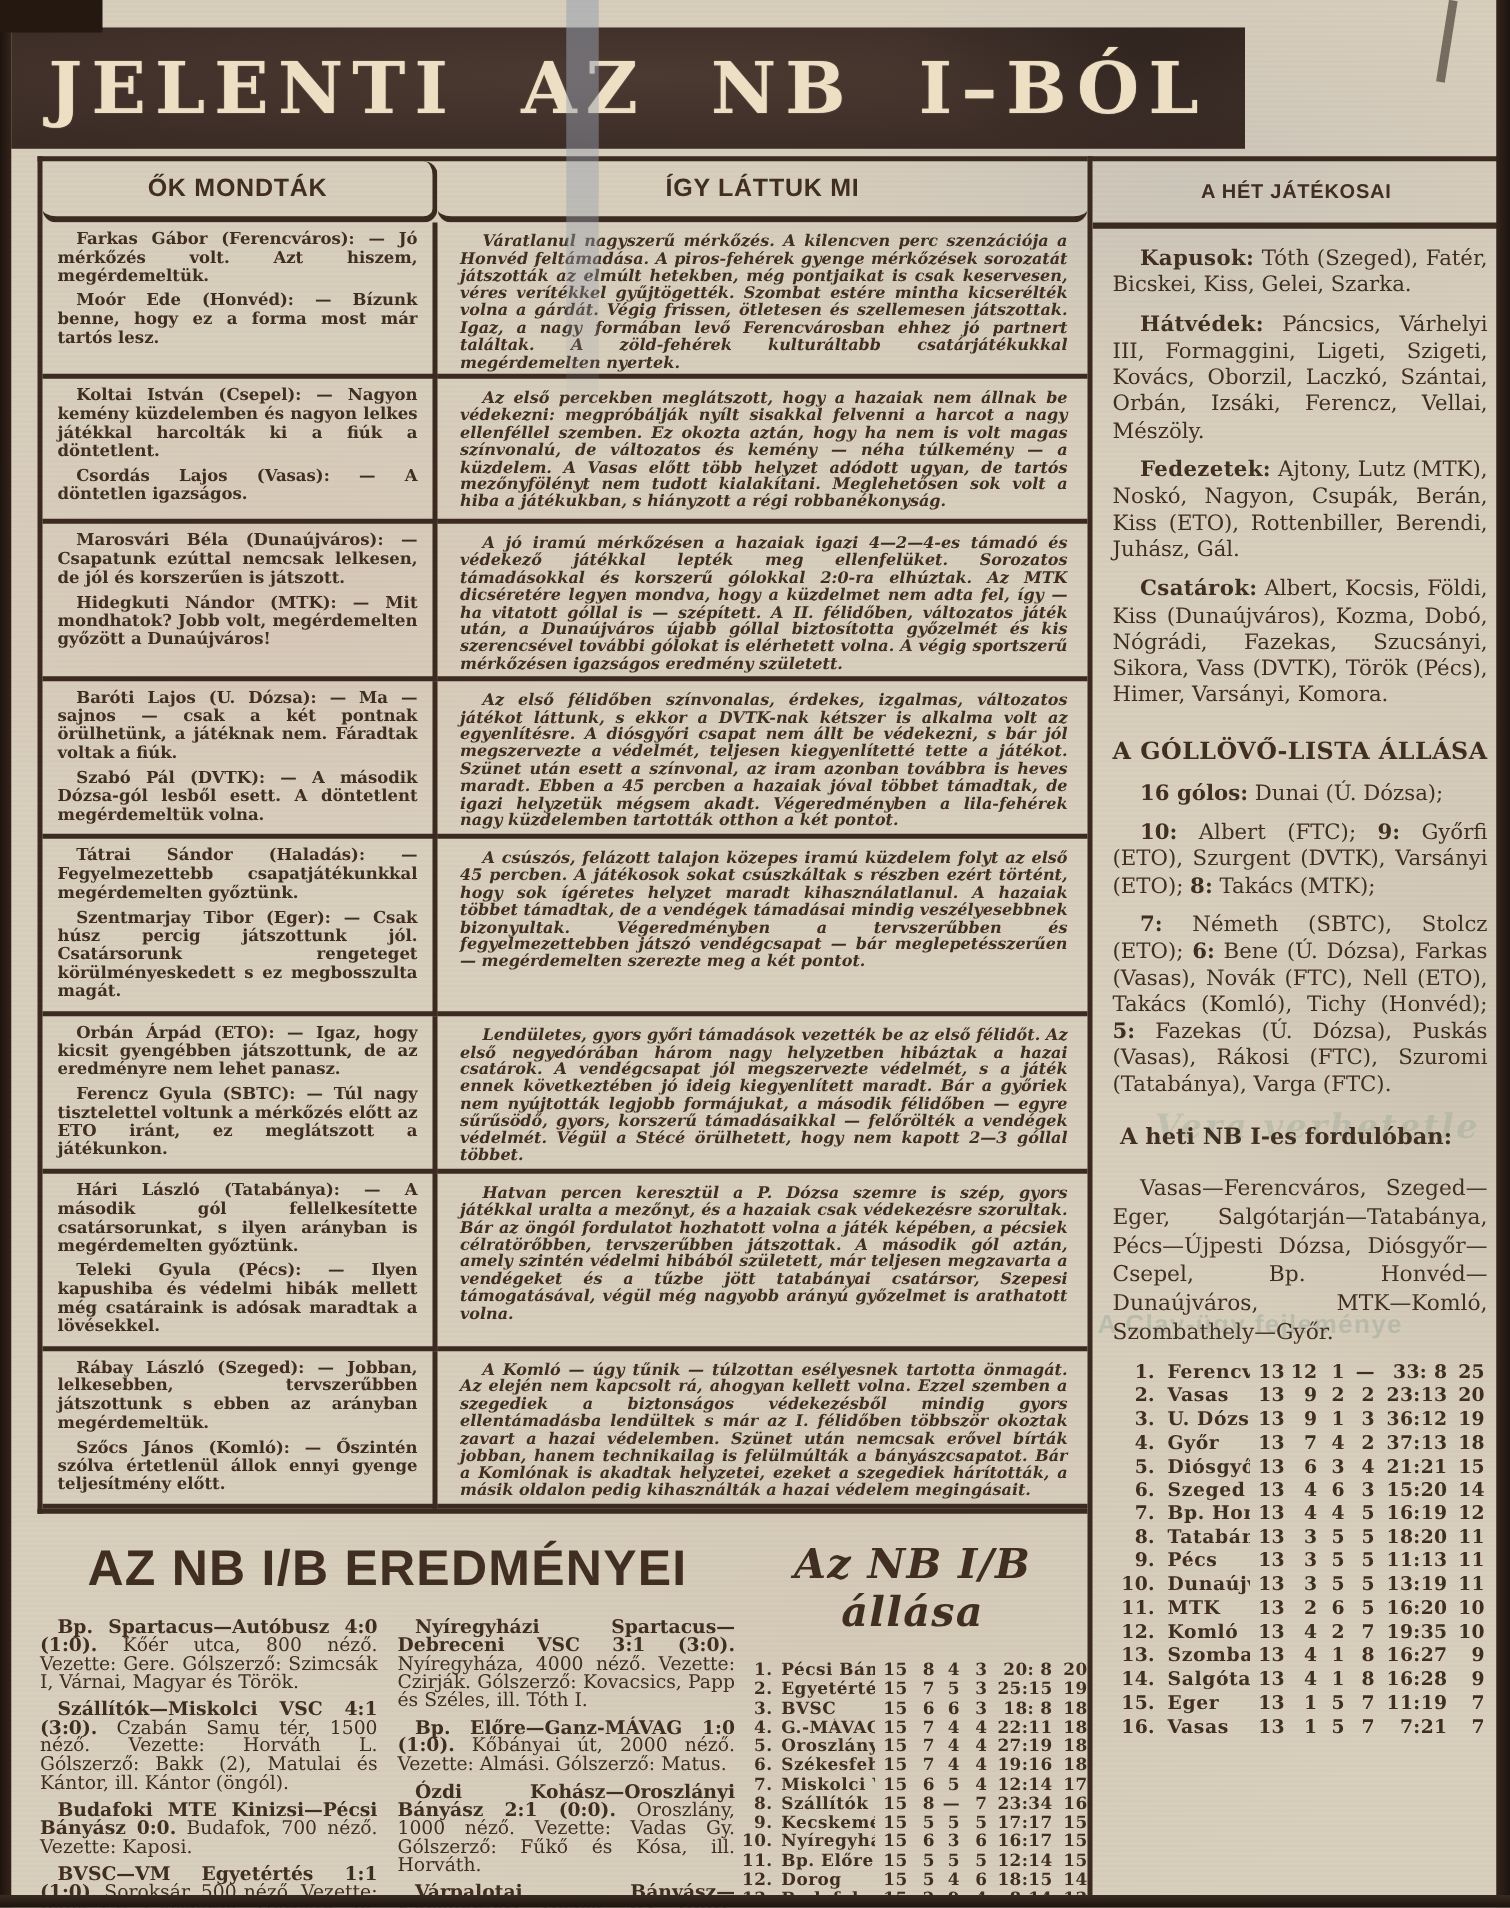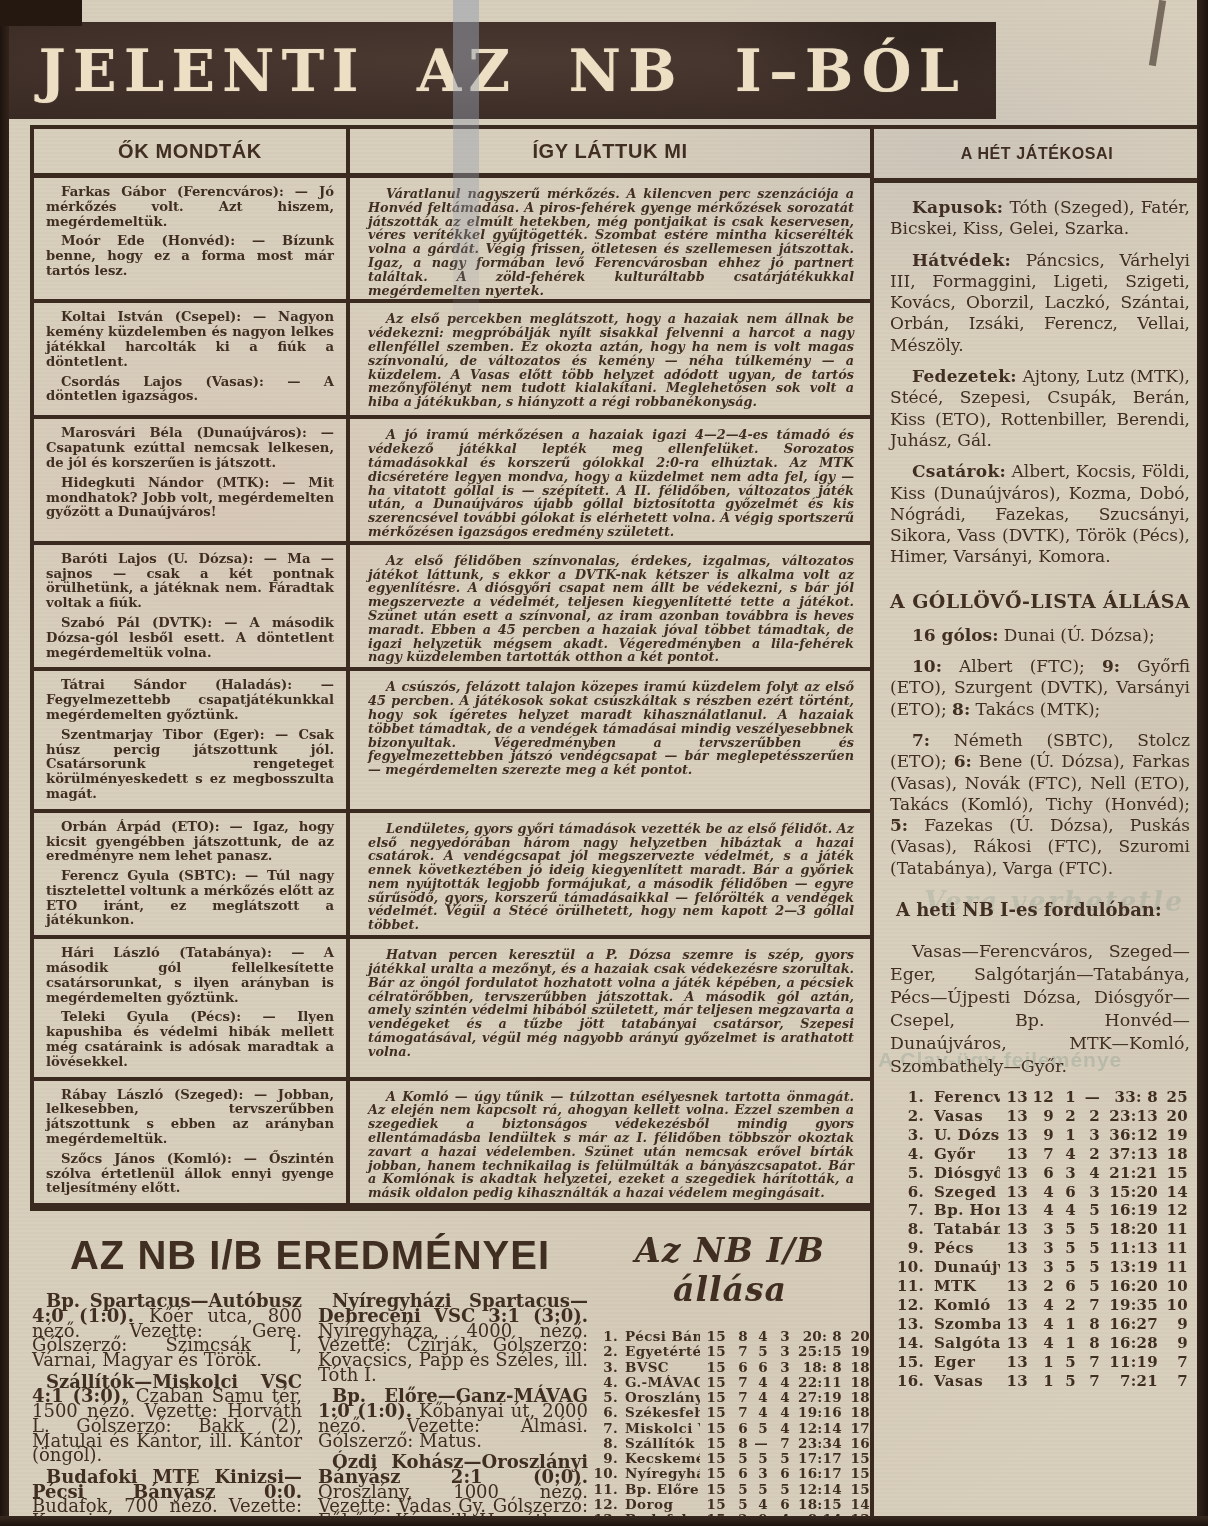--- a/index.html
+++ b/index.html
@@ -34,21 +34,21 @@
   .stripe{position:absolute;left:453px;top:0;width:26px;height:348px;z-index:6;
     background:linear-gradient(180deg, rgba(152,160,175,.55), rgba(152,160,175,.38) 60%, rgba(152,160,175,0));}
 
   
   .main-wrap{position:absolute;left:30px;top:125px;width:840px;z-index:4;}
   .grid-main{display:grid;grid-template-columns:316px 1fr;grid-template-rows:49px;
     grid-auto-rows:minmax(116px,auto);border:4px solid #3a2a20;border-right:none;}
   .cell{overflow:hidden;border-bottom:4px solid #3a2a20;}
   .cL{border-right:4px solid #3a2a20;}
   .head{display:flex;align-items:center;justify-content:center;border-bottom:5px solid #3a2a20;
-    font-family:"Liberation Sans",sans-serif;font-weight:700;font-size:20px;letter-spacing:.6px;}
+    font-family:"Liberation Sans",sans-serif;font-weight:700;font-size:20px;letter-spacing:.6px;border-radius:11px;}
   .qcell{padding:7px 12px 2px 12px;}
   .qp{margin:0 0 5px;font-size:13.2px;line-height:14.8px;font-weight:700;text-align:justify;text-indent:15px;}
   .rcell{padding:9px 16px 2px 18px;}
   .rp{margin:0;font-size:12.8px;line-height:13.8px;font-weight:700;font-style:italic;text-align:justify;text-indent:18px;}
 
   
   .right-col{position:absolute;left:870px;top:125px;width:326px;height:1389px;z-index:4;
     border-left:4px solid #3a2a20;border-top:4px solid #3a2a20;overflow:hidden;}
   .right-head{height:49px;border-bottom:5px solid #3a2a20;display:flex;align-items:center;justify-content:center;
     font-family:"Liberation Sans",sans-serif;font-weight:700;font-size:16px;letter-spacing:.6px;}
@@ -71,21 +71,21 @@
   .nb1-rows .np{width:28px;} .nb1-rows .nw{width:26px;} .nb1-rows .nd{width:22px;}
   .nb1-rows .nl{width:24px;} .nb1-rows .ng{width:58px;} .nb1-rows .npt{width:30px;}
 
   
   .bottom-left{position:relative;padding-top:16px;min-height:370px;}
   .results{width:560px;}
   .results-title{font-family:"Liberation Sans",sans-serif;font-weight:700;font-size:40px;letter-spacing:1px;
     text-align:center;margin:6px 0 16px;}
   .res-cols{display:flex;gap:16px;padding:0 2px;}
   .res-col{flex:1;}
-  .res-col p{margin:0 0 7px;font-size:18px;line-height:14.7px;text-align:justify;text-indent:14px;}
+  .res-col p{margin:0 0 7px;font-size:15px;line-height:14.7px;text-align:justify;text-indent:14px;}
   .res-col .lead{font-weight:700;}
   .nb1b{position:absolute;left:560px;top:20px;width:280px;}
   .nb1b-title{font-style:italic;font-weight:700;font-size:33px;text-align:center;margin:0 0 20px;letter-spacing:1px;}
   .nb1b-rows .trow{font-size:13.5px;line-height:15.25px;}
   .nb1b-rows{padding:0 0 0 2px;}
   .nb1b-rows .rk{width:26px;} .nb1b-rows .tm{padding-left:7px;letter-spacing:.4px;}
   .nb1b-rows .np{width:26px;} .nb1b-rows .nw{width:22px;} .nb1b-rows .nd{width:20px;}
   .nb1b-rows .nl{width:22px;} .nb1b-rows .ng{width:52px;} .nb1b-rows .npt{width:28px;}
 </style>
 </head>
@@ -278,21 +278,21 @@
 
   <div class="right-col">
     <div class="right-head">A HÉT JÁTÉKOSAI</div>
     <div class="right-body">
       <div class="plist">
 
           <p><span class="lead">Kapusok:</span><span> Tóth (Szeged), Fatér, Bicskei, Kiss, Gelei, Szarka.</span></p>
 
           <p><span class="lead">Hátvédek:</span><span> Páncsics, Várhelyi III, Formaggini, Ligeti, Szigeti, Kovács, Oborzil, Laczkó, Szántai, Orbán, Izsáki, Ferencz, Vellai, Mészöly.</span></p>
 
-          <p><span class="lead">Fedezetek:</span><span> Ajtony, Lutz (MTK), Stécé, Szepesi, Csupák, Berán, Kiss (ETO), Rottenbiller, Berendi, Juhász, Gál.</span></p>
+          <p><span class="lead">Fedezetek:</span><span> Ajtony, Lutz (MTK), Noskó, Nagyon, Csupák, Berán, Kiss (ETO), Rottenbiller, Berendi, Juhász, Gál.</span></p>
 
           <p><span class="lead">Csatárok:</span><span> Albert, Kocsis, Földi, Kiss (Dunaújváros), Kozma, Dobó, Nógrádi, Fazekas, Szucsányi, Sikora, Vass (DVTK), Török (Pécs), Himer, Varsányi, Komora.</span></p>
         </div>
 
       <div class="scorers-title">A GÓLLÖVŐ-LISTA ÁLLÁSA</div>
       <div class="scorers">
 
           <p class="sp">
             
           <span class="sg" data-w="b">16 gólos:</span><span class="sg" data-w="n"> Dunai (Ú. Dózsa);</span></p>

